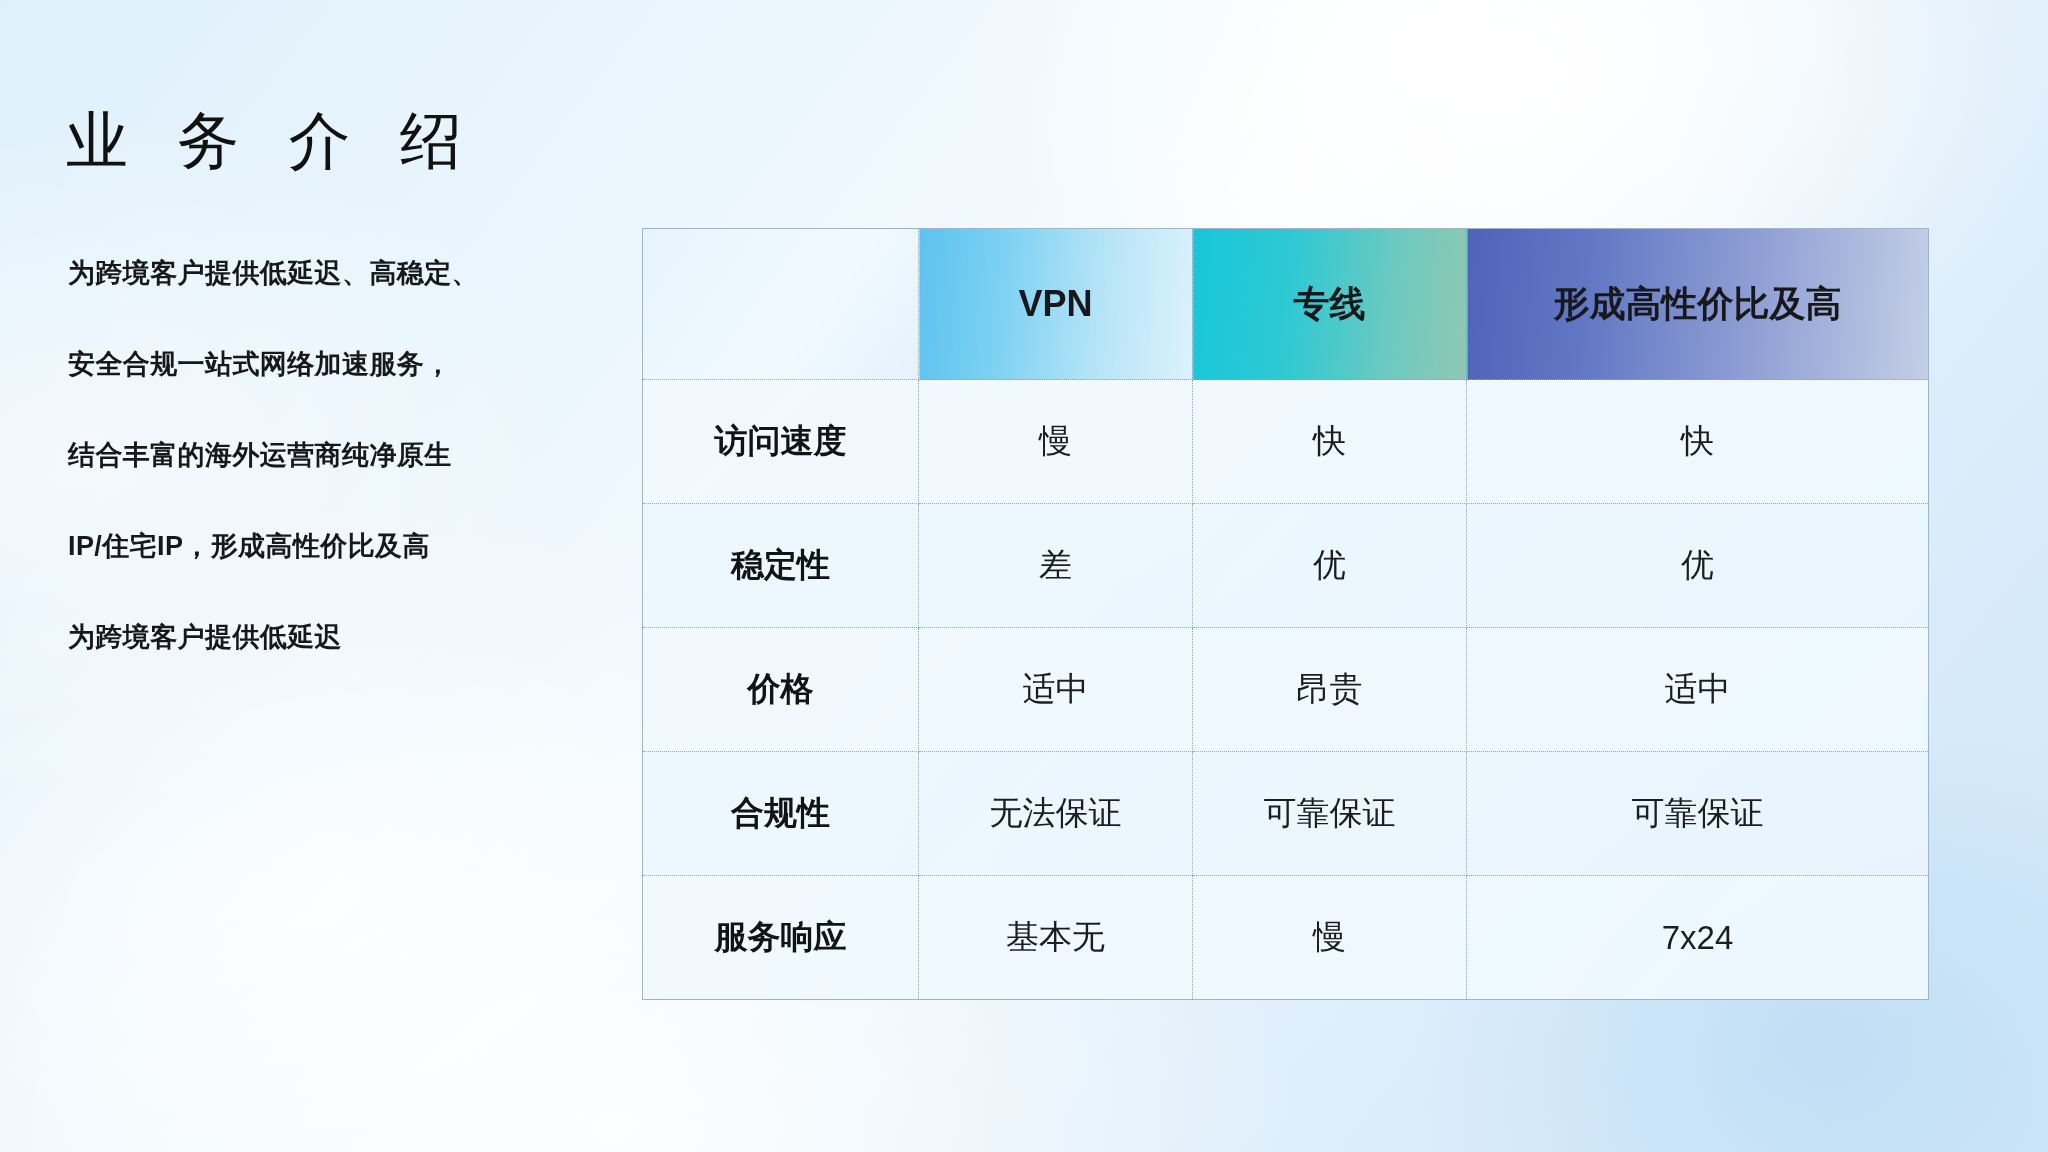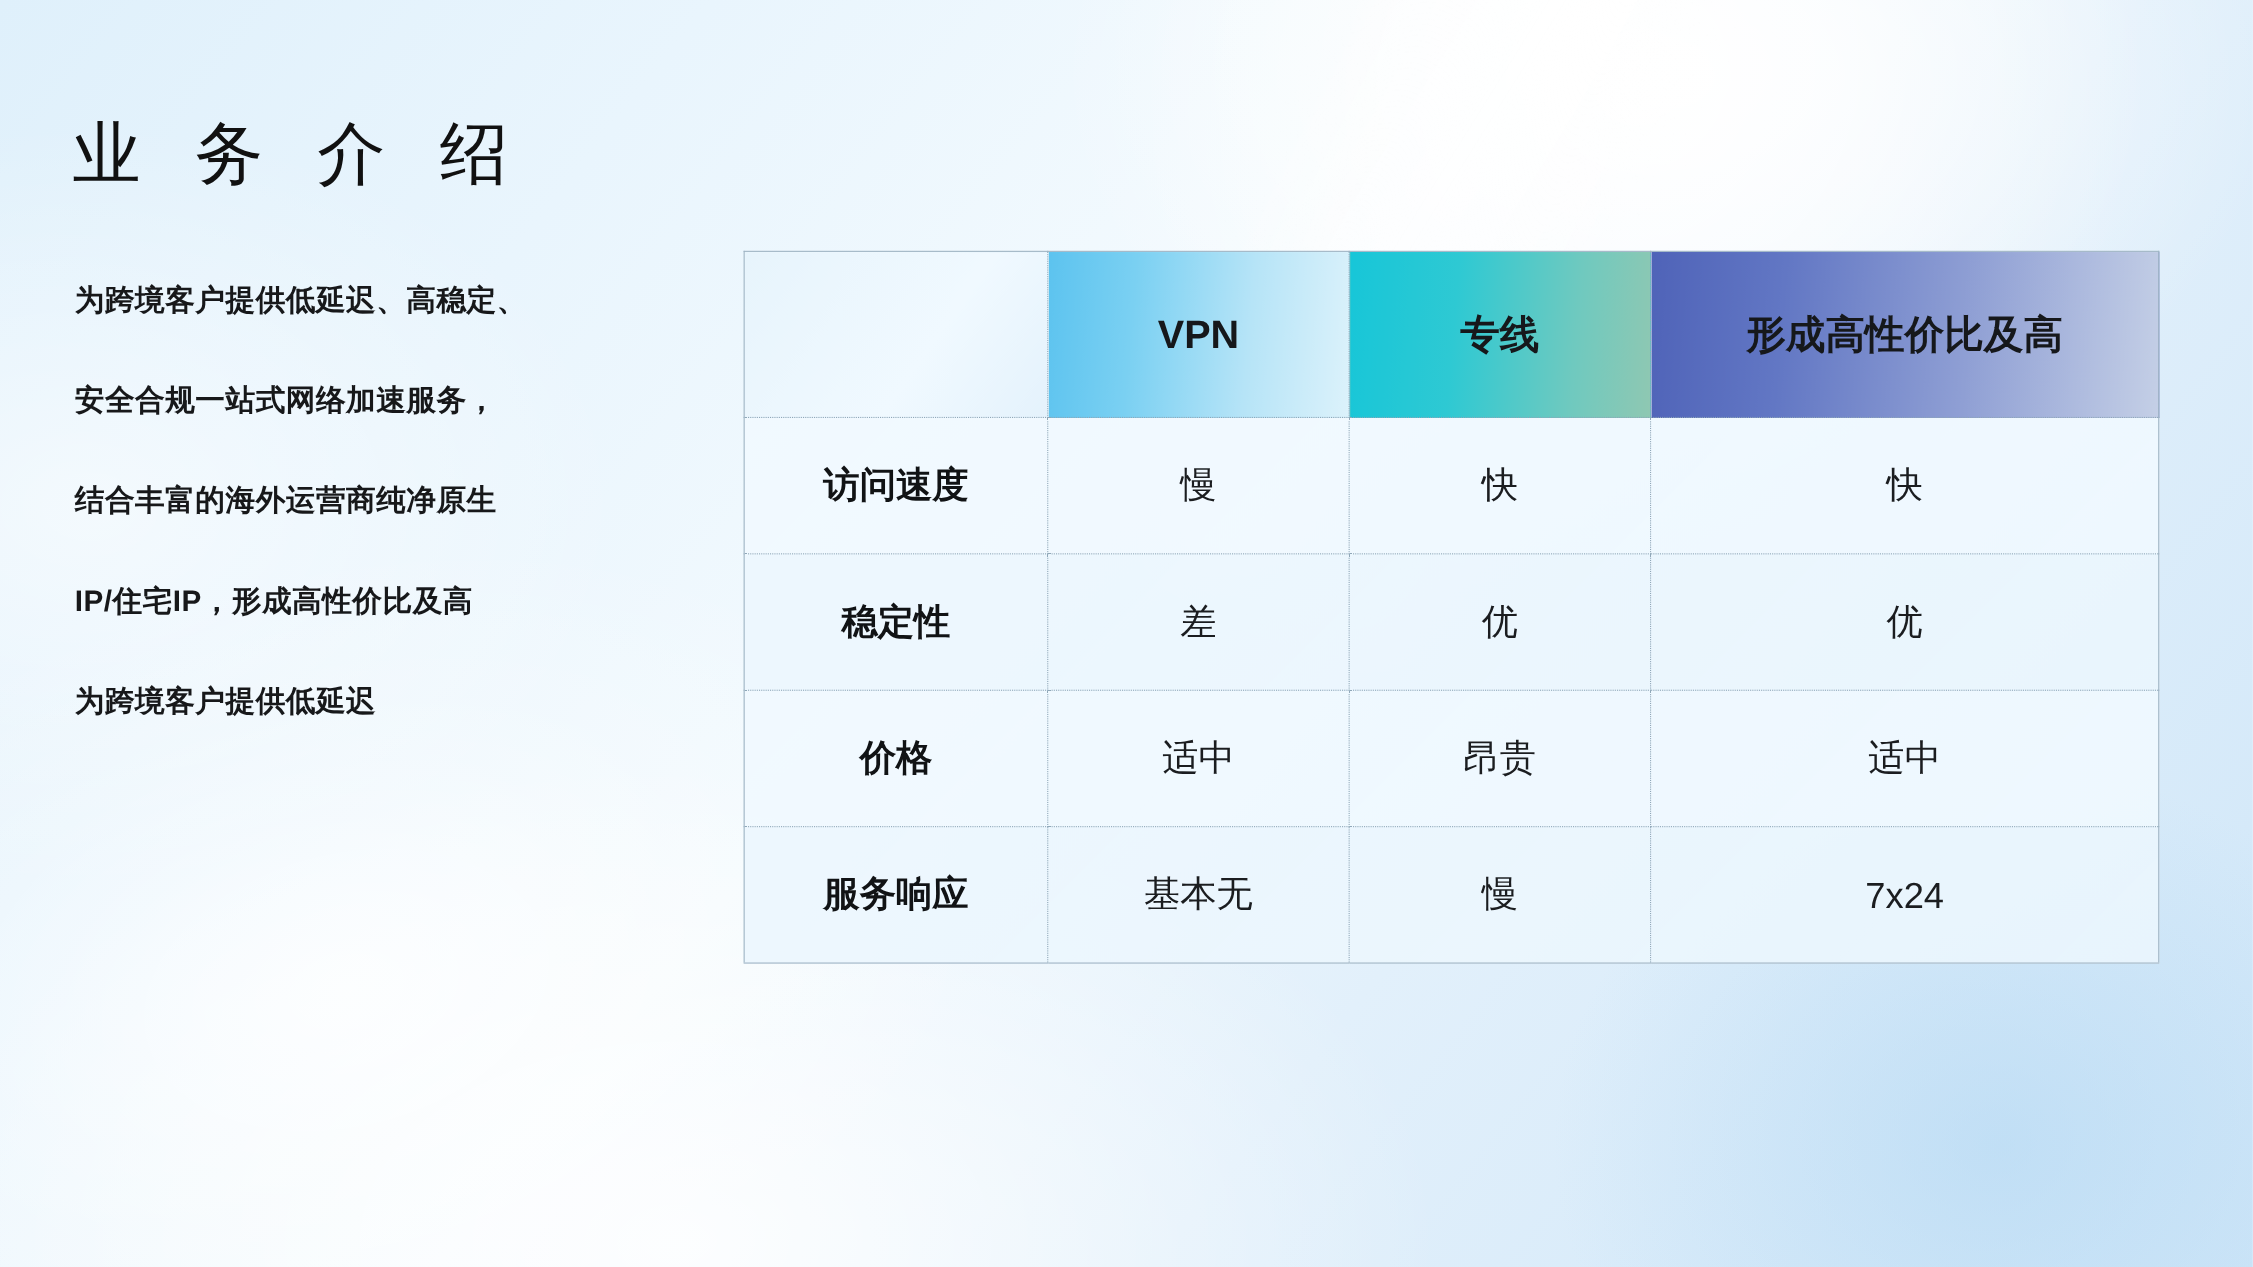--- a/index.html
+++ b/index.html
@@ -84,21 +84,21 @@
     font-weight: 700;
     color: #17181a;
     line-height: 91px;
     letter-spacing: 0.4px;
     white-space: nowrap;
   }
 
   
   .compare-table-wrap {
     position: absolute;
-    left: 676px;
+    left: 642px;
     top: 228px;
     width: 1286px;
   }
   table.compare-table {
     border-collapse: collapse;
     width: 1286px;
     table-layout: fixed;
     border: 1px solid #9fb4c4;
     background: linear-gradient(135deg, rgba(243,250,255,0.86) 0%, rgba(232,245,253,0.82) 100%);
   }
@@ -198,20 +198,26 @@
           <td>优</td>
           <td>优</td>
         </tr>
         <tr>
           <td class="row-label">价格</td>
           <td>适中</td>
           <td>昂贵</td>
           <td>适中</td>
         </tr>
         <tr>
+          <td class="row-label">合规性</td>
+          <td>无法保证</td>
+          <td>可靠保证</td>
+          <td>可靠保证</td>
+        </tr>
+        <tr>
           <td class="row-label">服务响应</td>
           <td>基本无</td>
           <td>慢</td>
           <td>7x24</td>
         </tr>
       </tbody>
     </table>
   </div>
 </div>
 

